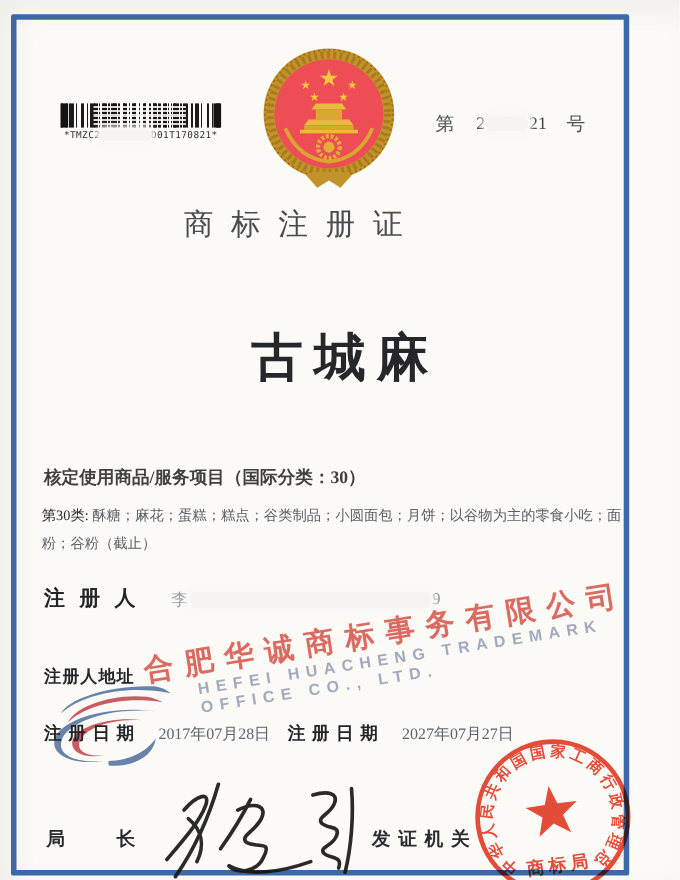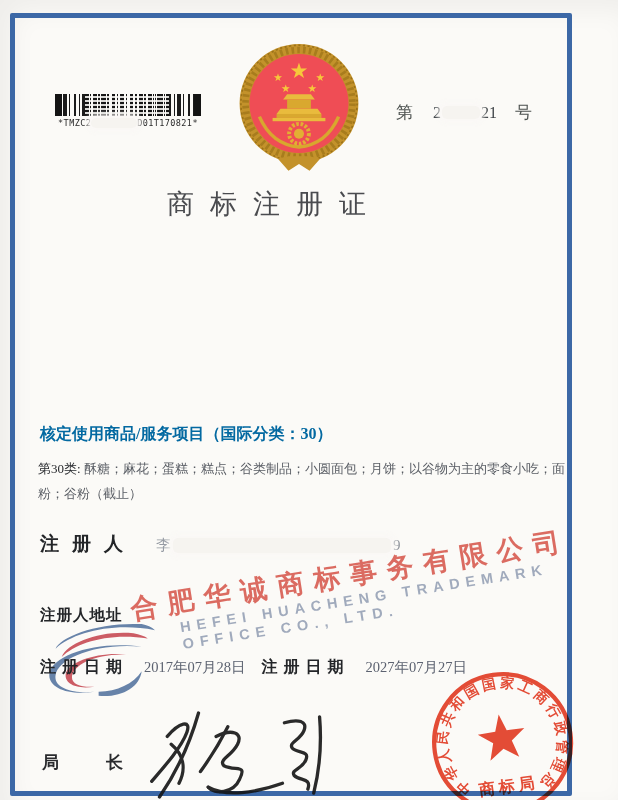--- a/index.html
+++ b/index.html
@@ -28,21 +28,21 @@
   .certno{ position:absolute; left:396px; top:101px; display:flex; align-items:center;
     font-size:17px; color:#4b504e; }
   .certno .zi{ letter-spacing:0; }
   .certno .num{ margin:0 18px 0 20px; display:flex; align-items:center; color:#3e4347; font-size:16px;}
 
   .title{ position:absolute; left:0; top:186px; width:533px; text-align:center;
     font-size:27px; font-weight:500; color:#4a4b4f; letter-spacing:16px; text-indent:16px; }
   .tm-name{ position:absolute; left:0; top:294px; width:618px; text-align:center;
     font-size:47px; font-weight:bold; color:#26272a; letter-spacing:10px; text-indent:10px; }
 
-  .goods-header{ position:absolute; left:40px; top:424px; font-size:16px; font-weight:bold; color:#0369a1; }
+  .goods-header{ position:absolute; left:40px; top:424px; font-size:16px; font-weight:bold; color:#404040; }
   .goods-list{ position:absolute; left:38px; top:456px; width:546px; font-size:13px;
     line-height:25px; color:#595d64; }
   .goods-list .class-label{ font-weight:normal; color:#26282c; }
 
   .row-label{ font-weight:bold; color:#232528; }
   .registrant-row{ position:absolute; left:40px; top:531px; display:flex; align-items:baseline; }
   .registrant-row .row-label{ font-size:19px; letter-spacing:13px; }
   .registrant-row .value{ margin-left:20px; font-size:15px; color:#959aa3; display:flex; align-items:center;}
   .registrant-row .value .tail{ color:#8b9098; }
 
@@ -116,20 +116,21 @@
     <span class="zi">第</span>
     <span class="num">
       <span>2</span>
       <span class="redact" style="width:38px;height:13px;margin:0 1px;"></span>
       <span>21</span>
     </span>
     <span class="zi">号</span>
   </div>
 
   <div class="title">商标注册证</div>
+  <div class="tm-name">古城麻</div>
 
   <div class="goods-header">核定使用商品/服务项目（国际分类：30）</div>
   <p class="goods-list">
     <span class="class-label">第30类:</span>
     <span>酥糖；麻花；蛋糕；糕点；谷类制品；小圆面包；月饼；以谷物为主的零食小吃；面粉；谷粉（截止）</span>
   </p>
 
   <div class="registrant-row">
     <span class="row-label">注册人</span>
     <span class="value">
@@ -159,20 +160,21 @@
 
   <div class="dates-row">
     <span class="row-label">注册日期</span>
     <span class="date">2017年07月28日</span>
     <span class="row-label">注册日期</span>
     <span class="date">2027年07月27日</span>
   </div>
 
   <span class="director-first">局</span>
   <span class="director-second">长</span>
+  <span class="issuer">发证机关</span>
 
   <svg class="signature" width="205" height="95" viewBox="0 0 210 95">
     <g fill="none" stroke="#141414" stroke-width="3.4" stroke-linecap="round" stroke-linejoin="round" opacity=".9">
       <path d="M30,30 C42,16 55,12 50,26 C44,42 26,62 14,76"></path>
       <path d="M34,38 C46,48 50,62 42,78"></path>
       <path d="M62,6 C54,34 40,66 22,92"></path>
       <path d="M92,20 C84,36 74,52 64,66"></path>
       <path d="M80,30 C96,22 108,26 102,38 C96,50 82,54 88,60 C100,66 112,58 104,74 C98,88 78,90 72,82"></path>
       <path d="M72,82 C90,92 120,88 148,78"></path>
       <path d="M150,16 C164,12 174,14 170,24 C166,34 154,36 158,42 C164,48 176,44 172,54 C168,64 156,64 160,70 C166,76 178,72 174,84"></path>

